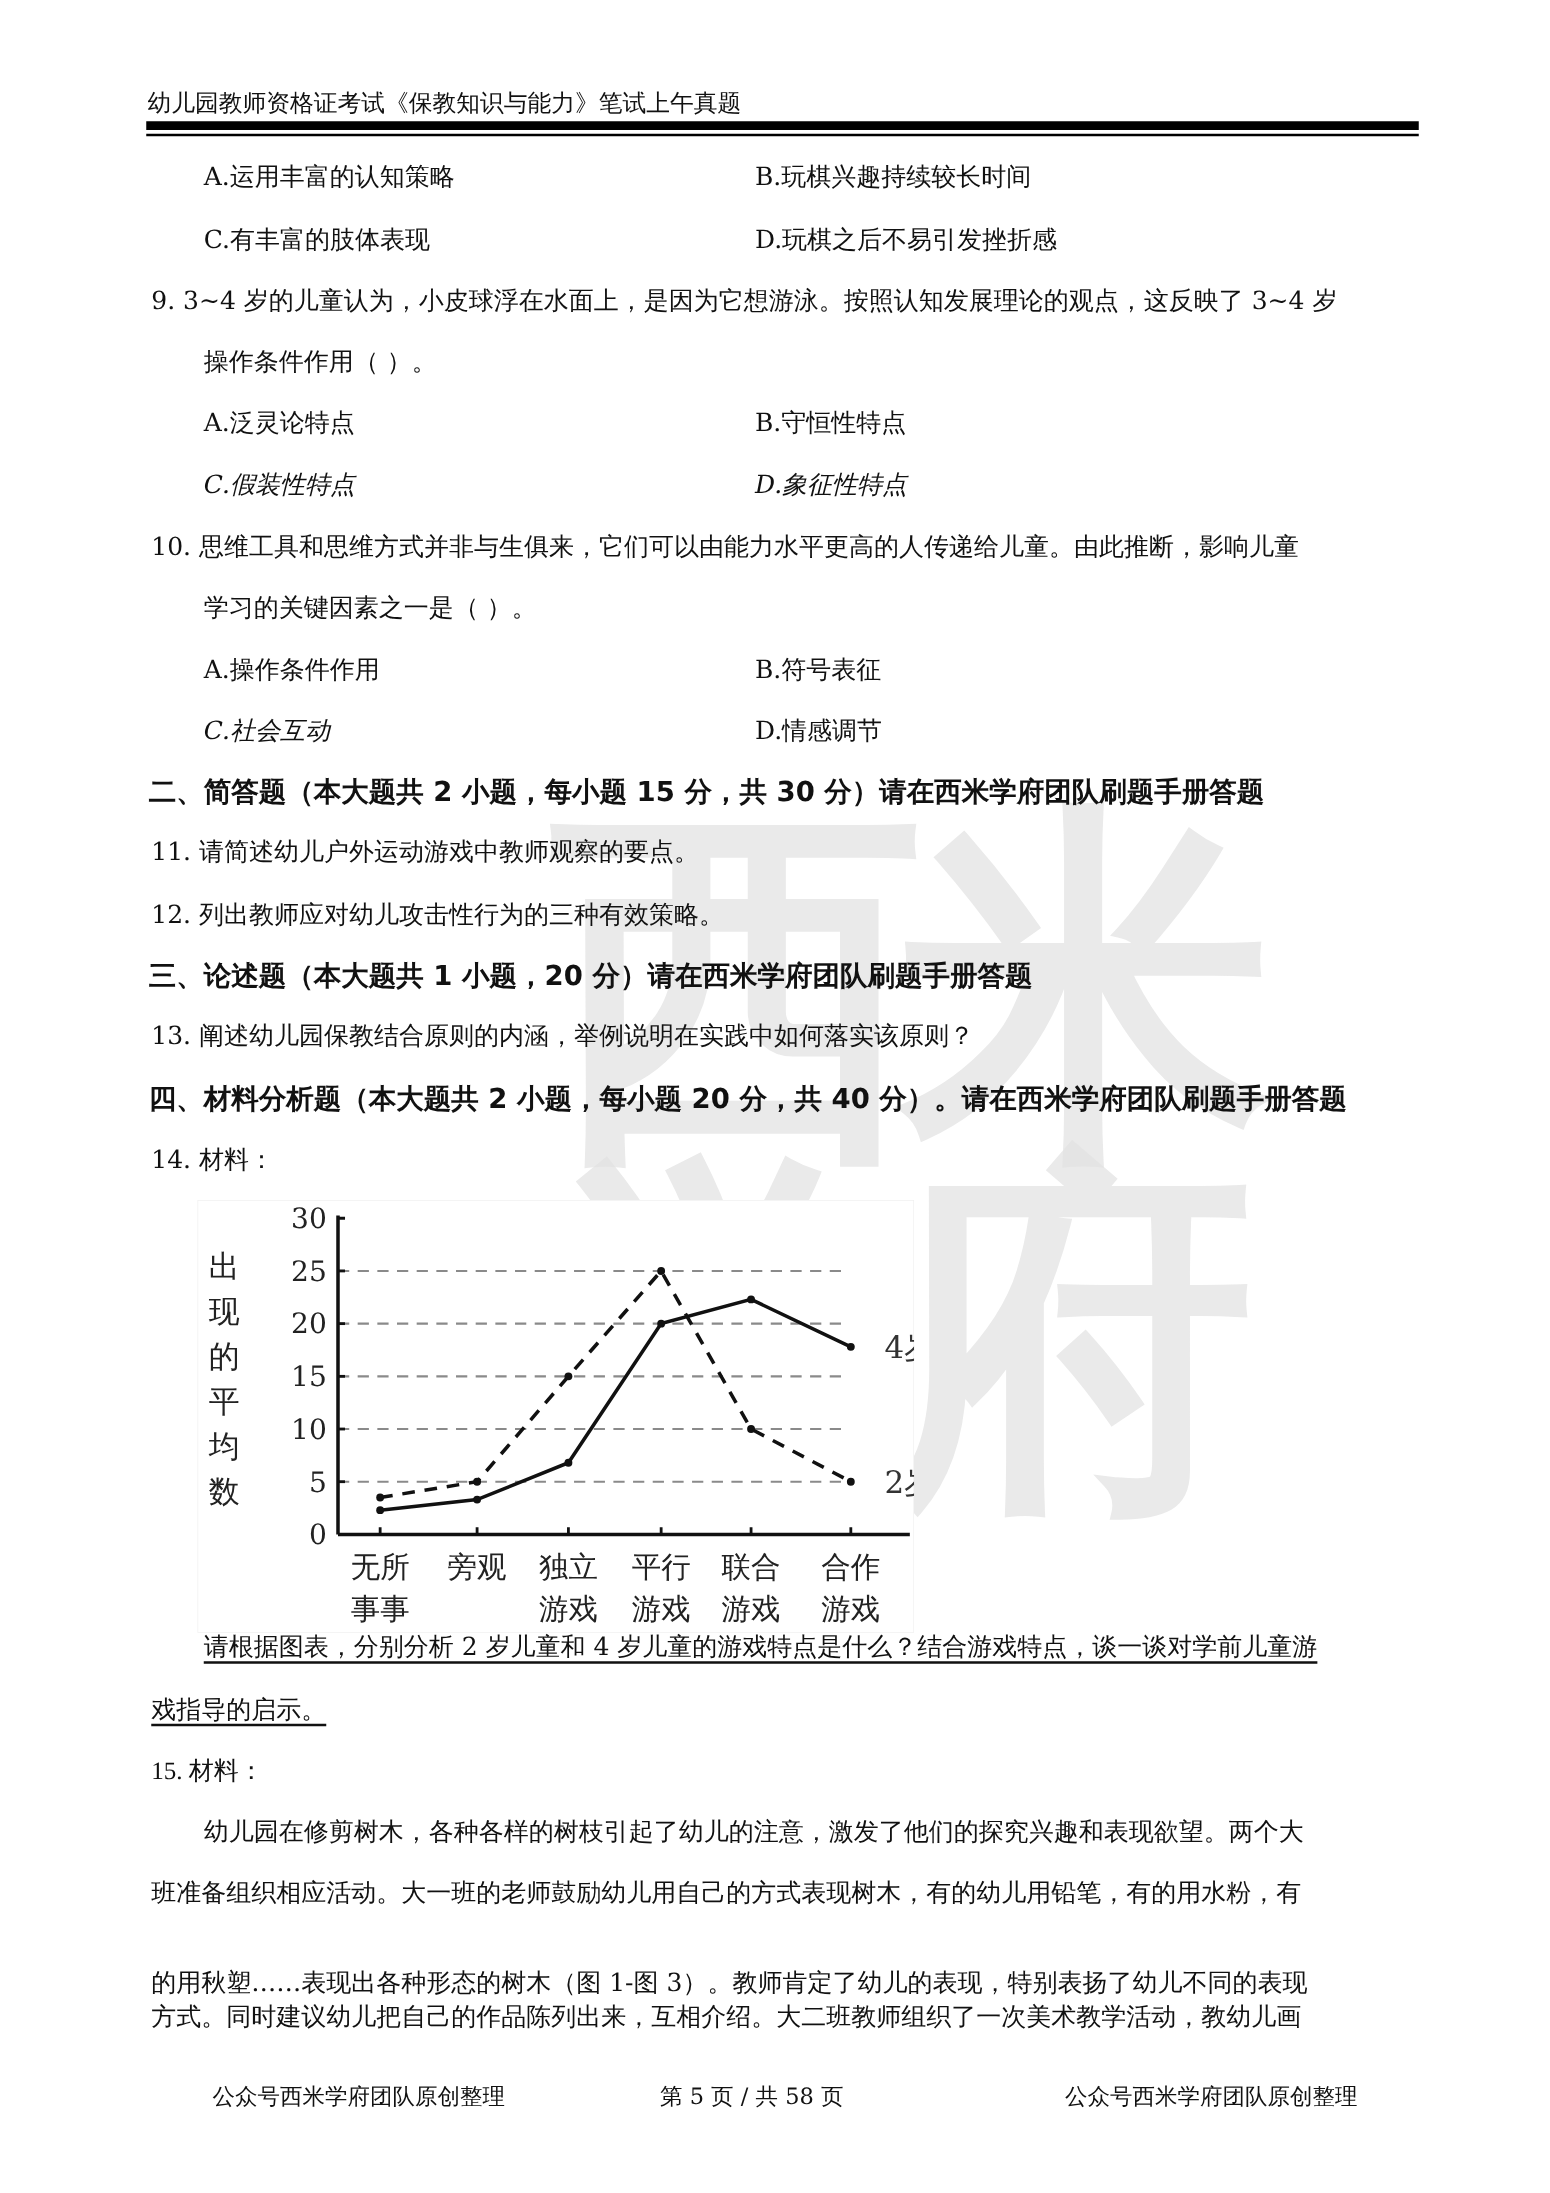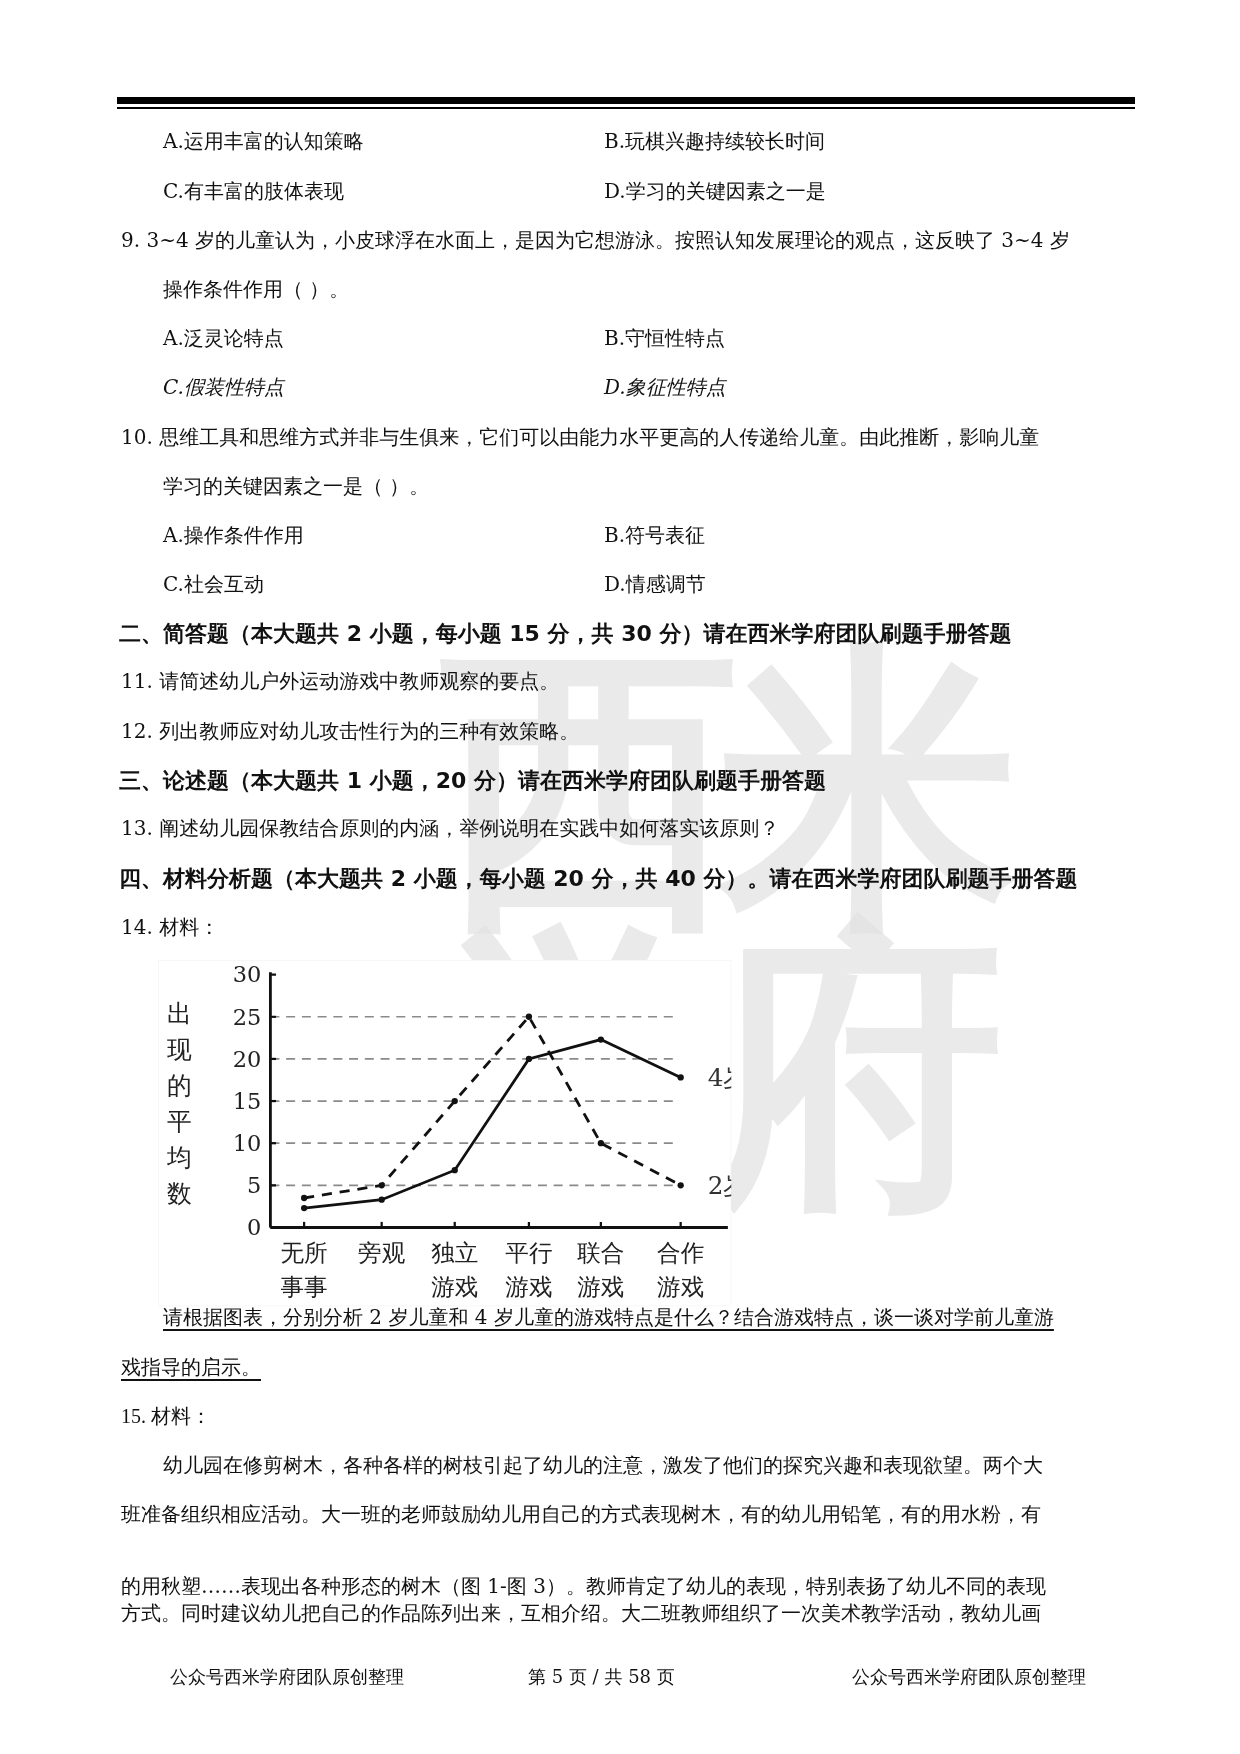--- a/index.html
+++ b/index.html
@@ -22,41 +22,42 @@
 </style>
 </head>
 <body>
 
 <div class="wm" data-name="watermark-line1" style="left:395px; top:560px; letter-spacing:-20px;">西米</div>
 <div class="wm" data-name="watermark-line2" style="left:380px; top:830px; letter-spacing:-20px;">学府</div>
 
 <div class="content" data-name="page">
 
   <div class="hdr" data-name="page-header">
+    <span data-name="header-left">幼儿园教师资格证考试《保教知识与能力》笔试上午真题</span>
   </div>
   <div class="rule-thick" data-name="header-rule-thick"></div>
   <div class="rule-thin" data-name="header-rule-thin"></div>
 
   <div class="opt" style="left:145px; top:117px;" data-name="q8-option-a">A.运用丰富的认知策略</div>
   <div class="opt" style="left:537px; top:117px;" data-name="q8-option-b">B.玩棋兴趣持续较长时间</div>
   <div class="opt" style="left:145px; top:160px;" data-name="q8-option-c">C.有丰富的肢体表现</div>
-  <div class="opt" style="left:537px; top:160px;" data-name="q8-option-d">D.学习的关键因素之一是</div>
+  <div class="opt" style="left:537px; top:160px;" data-name="q8-option-d">D.玩棋之后不易引发挫折感</div>
 
   <div class="line" style="left:108px; top:204px;" data-name="q9-stem-line1">9.  3~4 岁的儿童认为，小皮球浮在水面上，是因为它想游泳。按照认知发展理论的观点，这反映了 3~4 岁</div>
   <div class="line" style="left:145px; top:247px;" data-name="q9-stem-line2">操作条件作用（     ）。</div>
   <div class="opt" style="left:145px; top:291px;" data-name="q9-option-a">A.泛灵论特点</div>
   <div class="opt" style="left:537px; top:291px;" data-name="q9-option-b">B.守恒性特点</div>
   <div class="opt" style="left:145px; top:335px;" data-name="q9-option-c">C.假装性特点</div>
   <div class="opt" style="left:537px; top:335px;" data-name="q9-option-d">D.象征性特点</div>
 
   <div class="line" style="left:108px; top:378px;" data-name="q10-stem-line1">10. 思维工具和思维方式并非与生俱来，它们可以由能力水平更高的人传递给儿童。由此推断，影响儿童</div>
   <div class="line" style="left:145px; top:422px;" data-name="q10-stem-line2">学习的关键因素之一是（     ）。</div>
   <div class="opt" style="left:145px; top:465px;" data-name="q10-option-a">A.操作条件作用</div>
   <div class="opt" style="left:537px; top:465px;" data-name="q10-option-b">B.符号表征</div>
-  <div class="opt" style="left:145px; top:509px;" data-name="q10-option-c">C.社会互动</div>
+  <div class="opt" style="left:145px; top:509px;font-style:italic;" data-name="q10-option-c">C.社会互动</div>
   <div class="opt" style="left:537px; top:509px;" data-name="q10-option-d">D.情感调节</div>
 
   <div class="sec" style="top:551px;" data-name="section2-title">二、简答题（本大题共 2 小题，每小题 15 分，共 30 分）请在西米学府团队刷题手册答题</div>
   <div class="line" style="left:108px; top:597px;" data-name="q11">11. 请简述幼儿户外运动游戏中教师观察的要点。</div>
   <div class="line" style="left:108px; top:640px;" data-name="q12">12. 列出教师应对幼儿攻击性行为的三种有效策略。</div>
 
   <div class="sec" style="top:682px;" data-name="section3-title">三、论述题（本大题共 1 小题，20 分）请在西米学府团队刷题手册答题</div>
   <div class="line" style="left:108px; top:728px;" data-name="q13">13. 阐述幼儿园保教结合原则的内涵，举例说明在实践中如何落实该原则？</div>
 
   <div class="sec" style="top:770px;" data-name="section4-title">四、材料分析题（本大题共 2 小题，每小题 20 分，共 40 分）。请在西米学府团队刷题手册答题</div>

